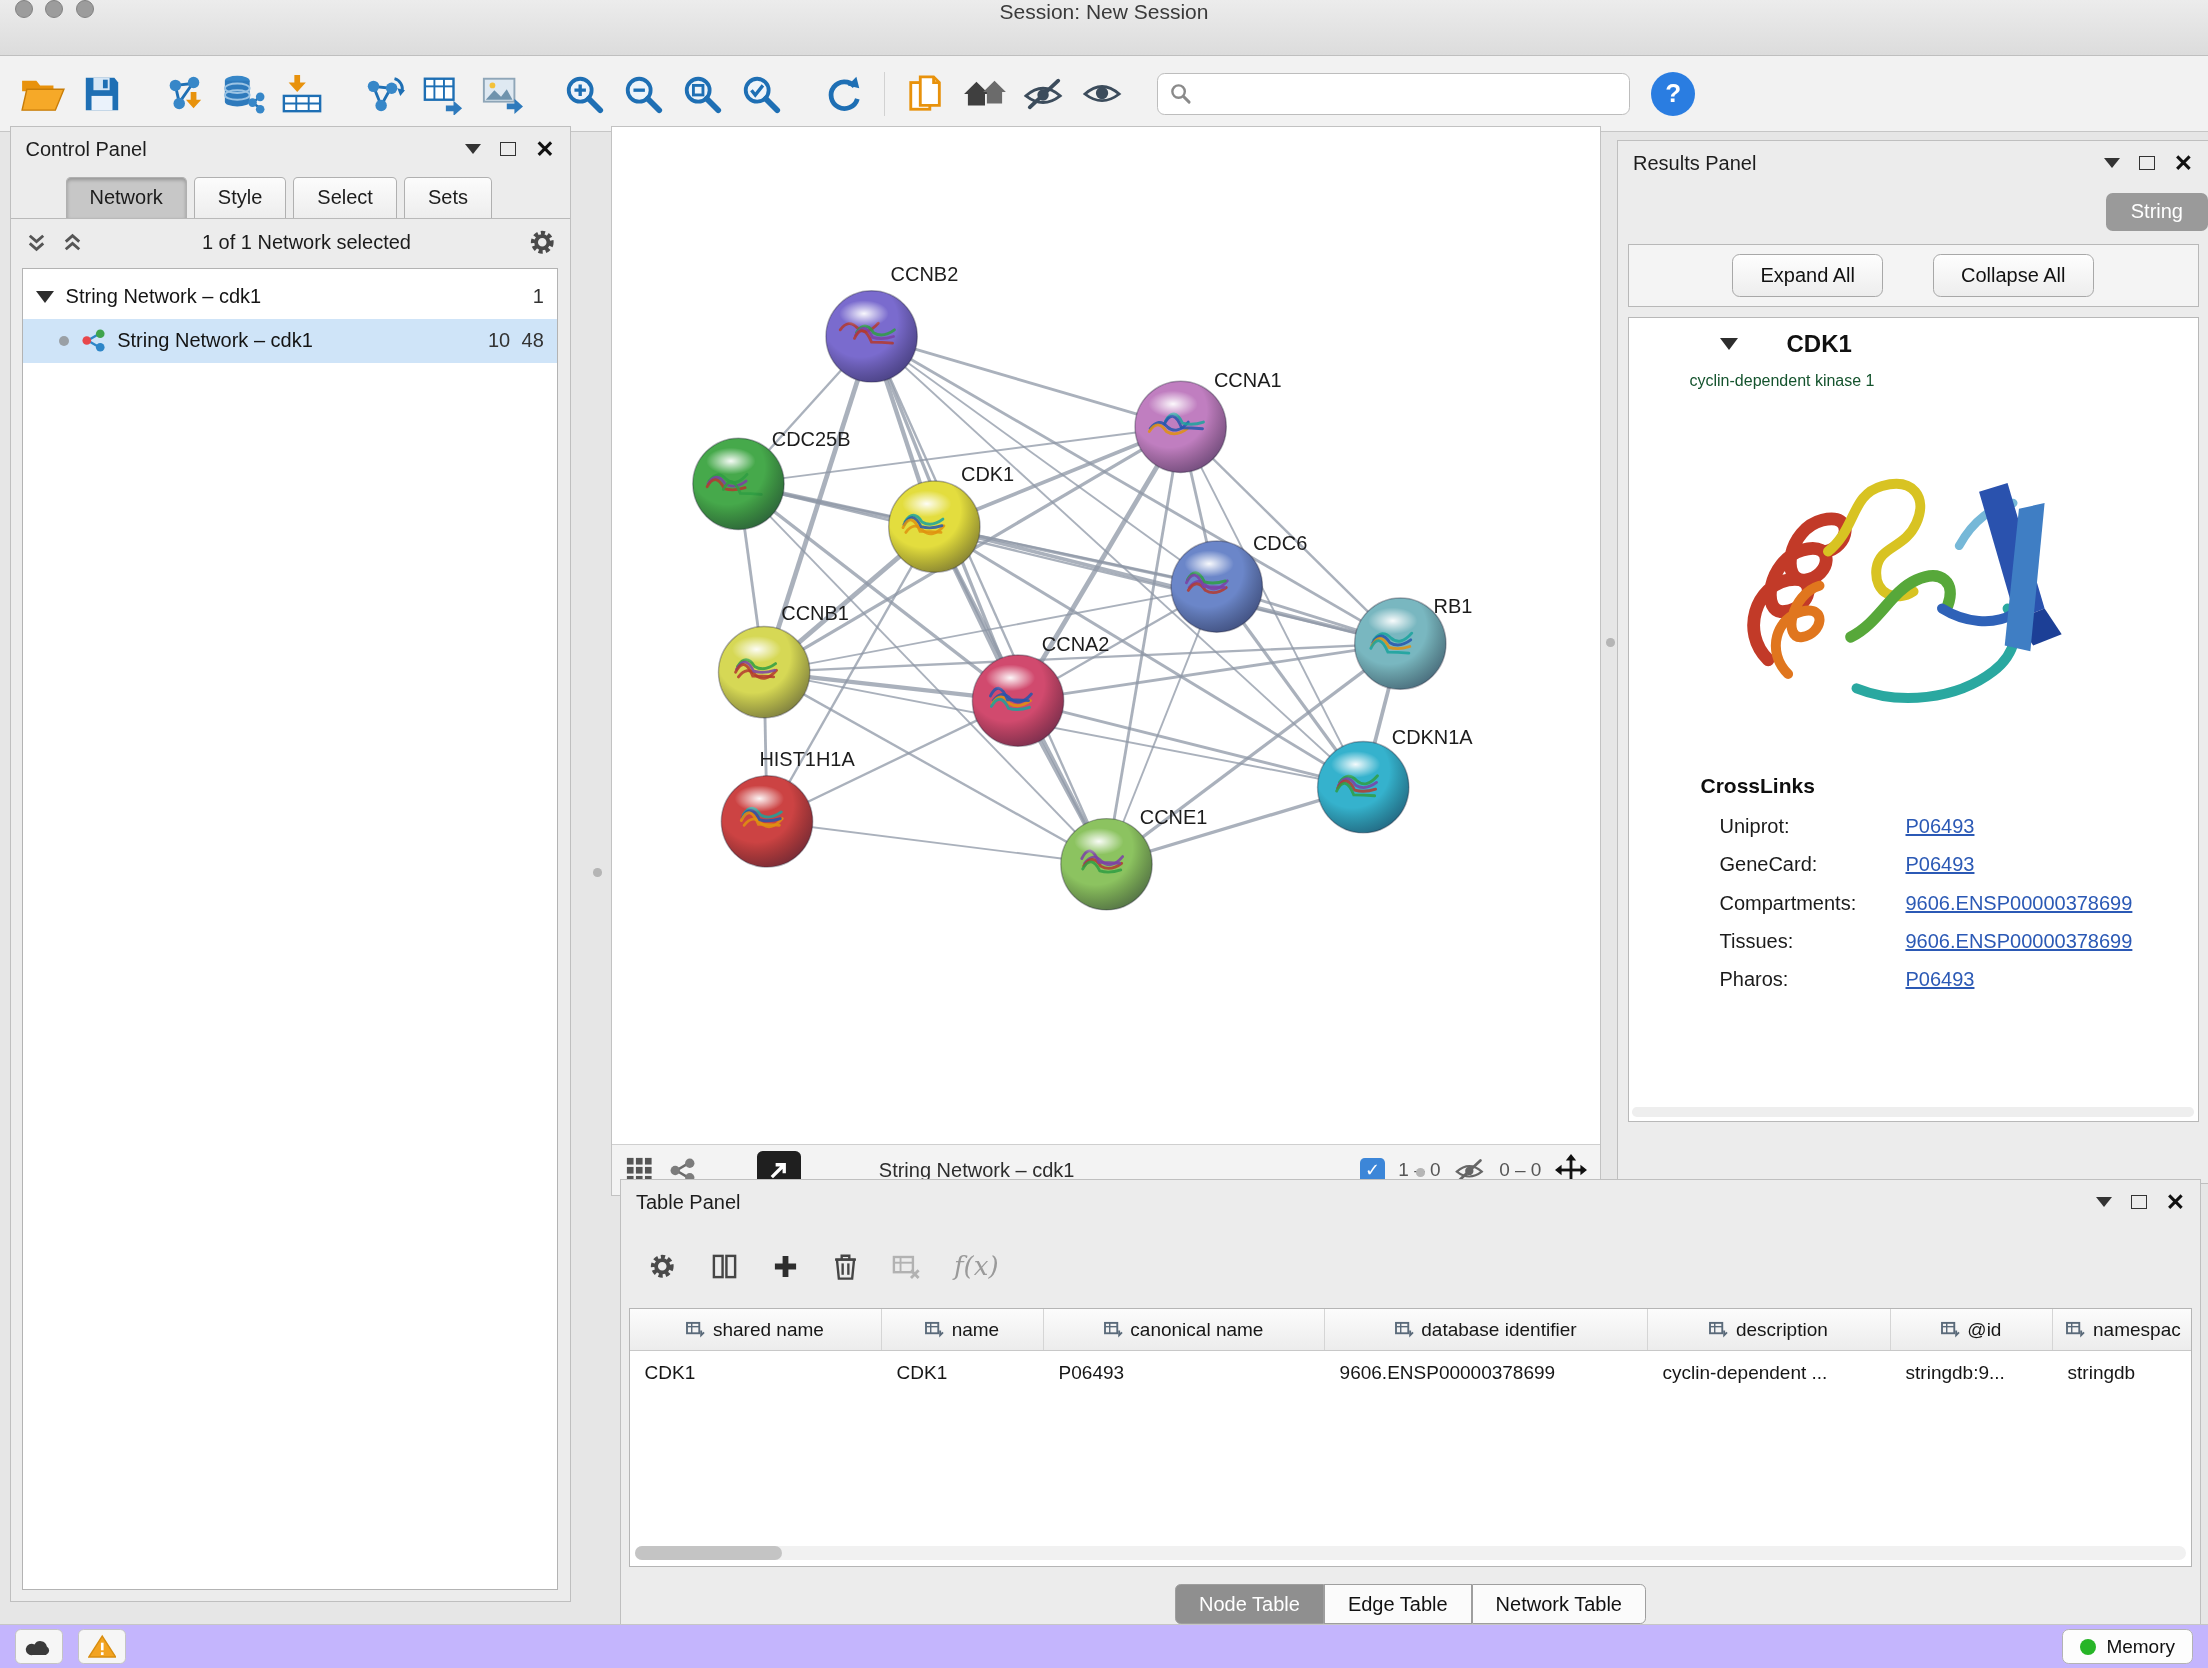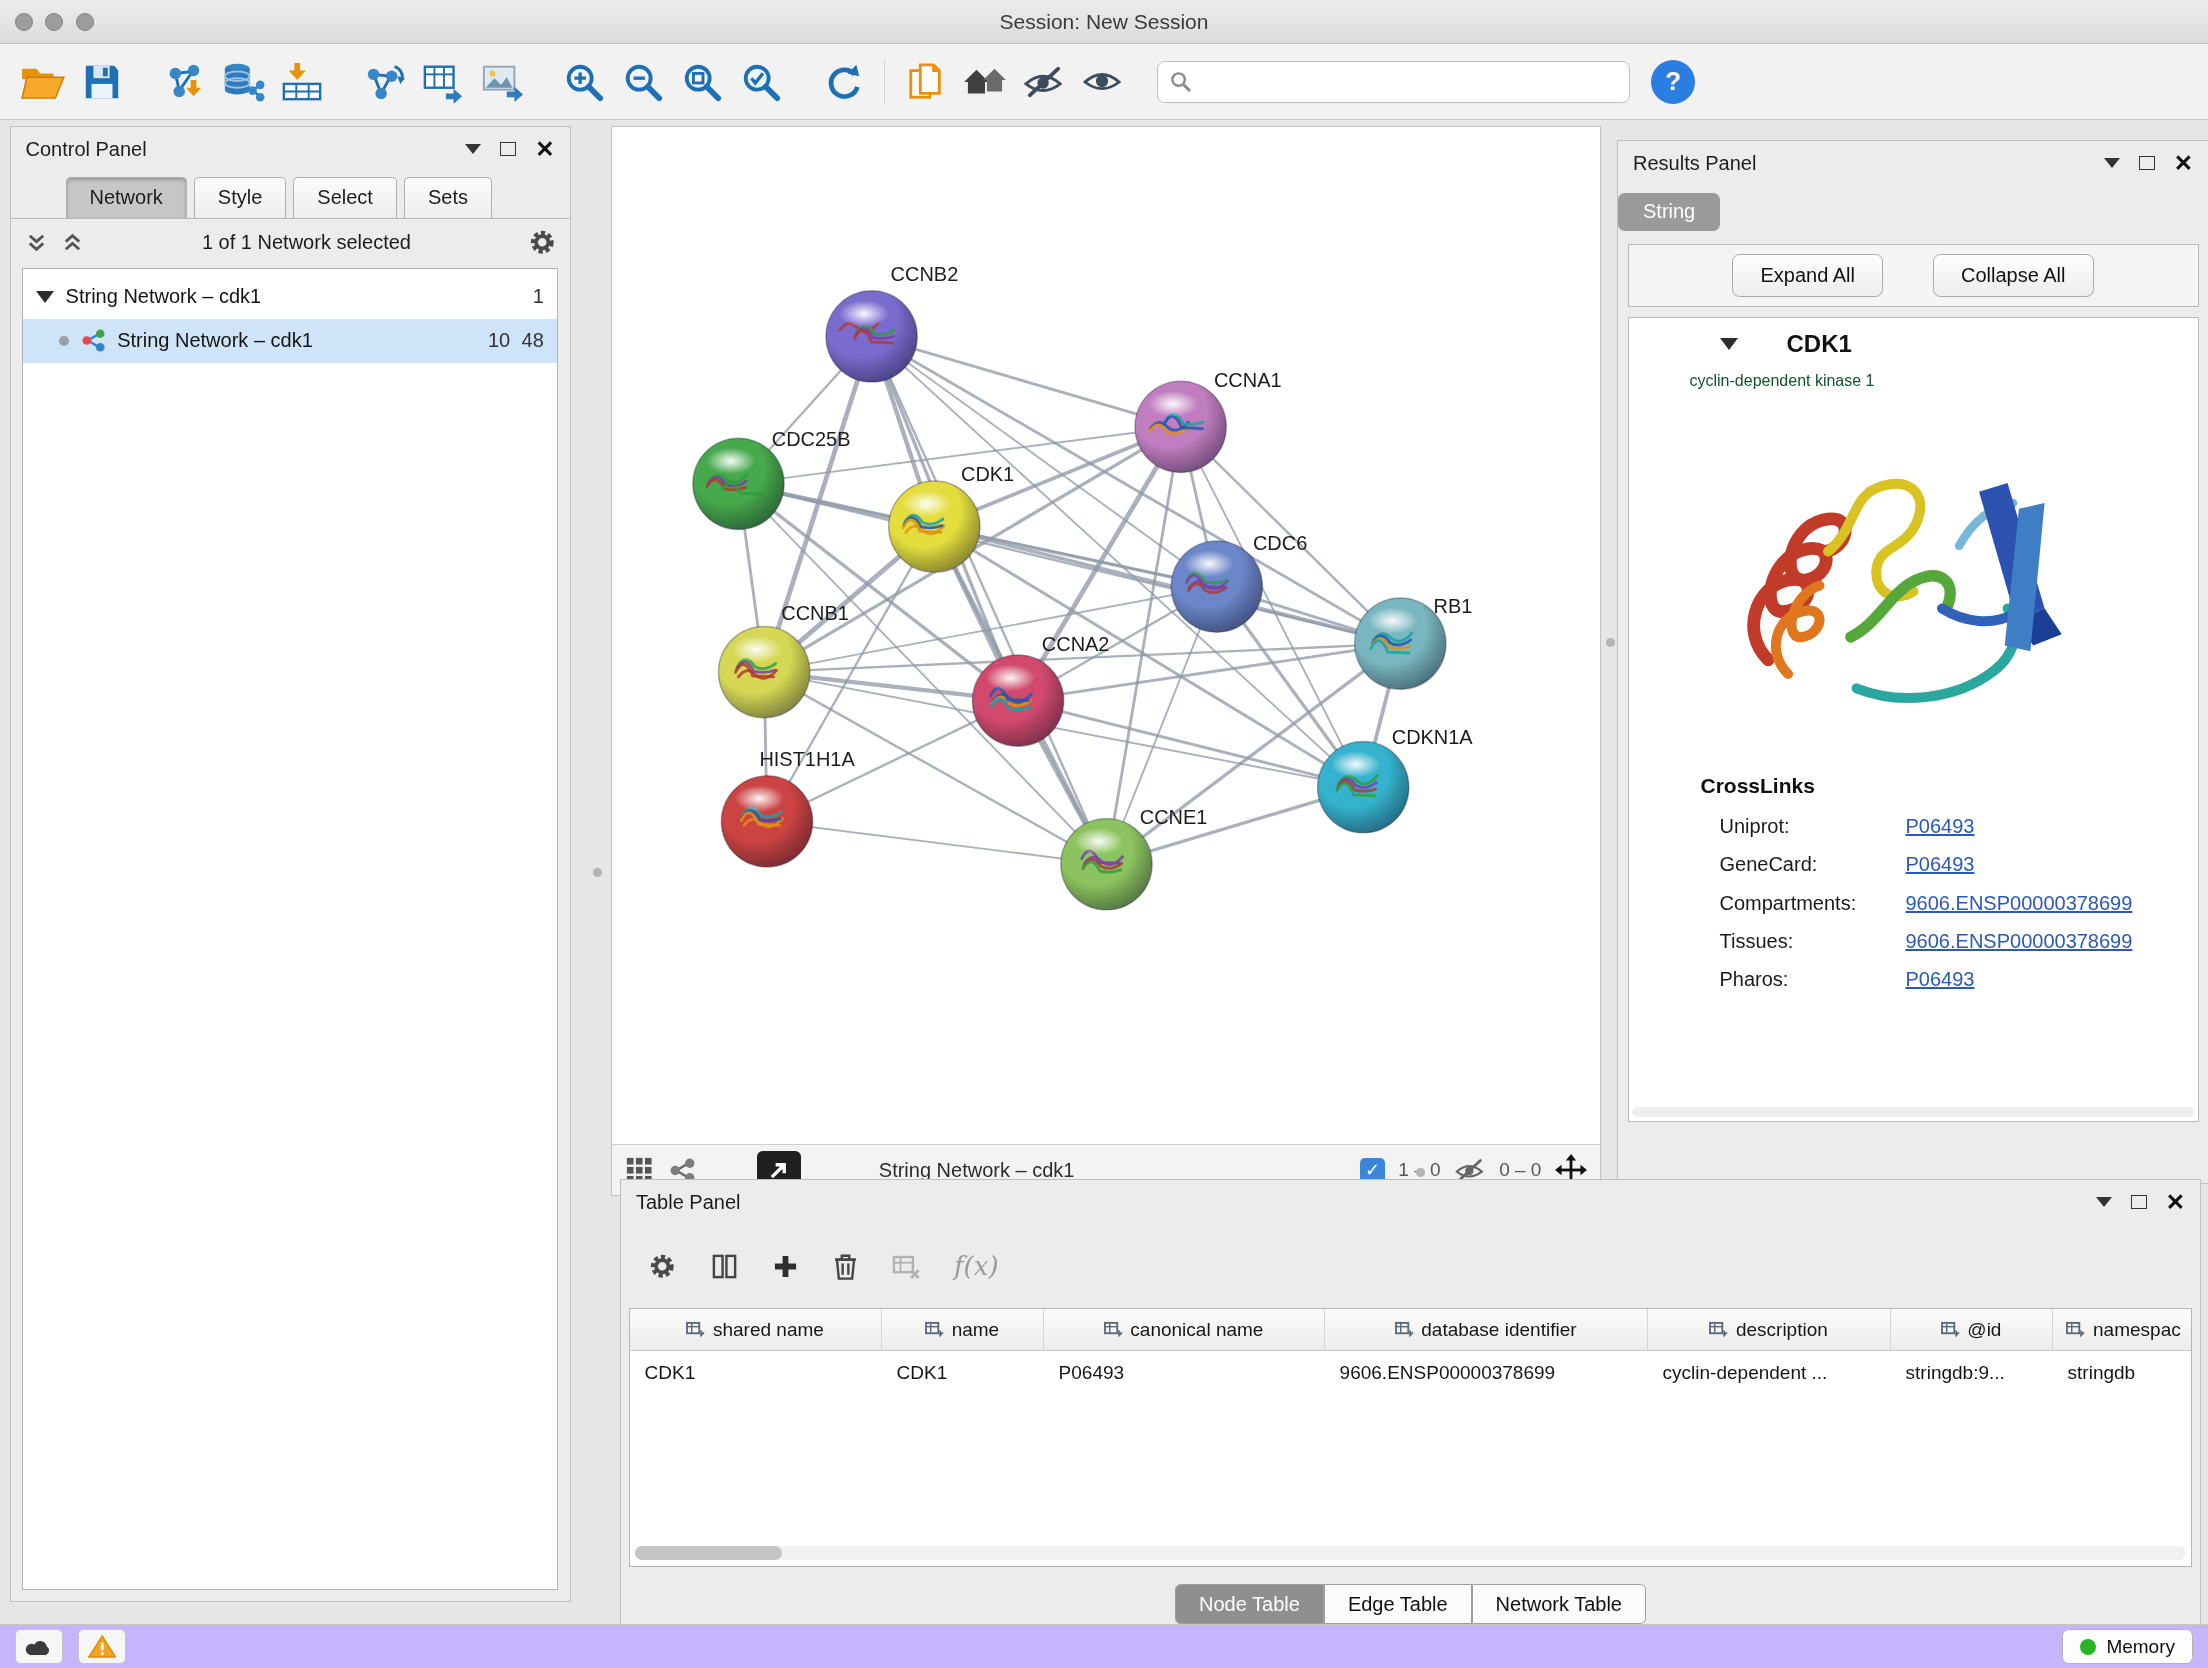--- a/index.html
+++ b/index.html
@@ -1,22 +1,22 @@
 <!DOCTYPE html>
 <html style="font-size:15px"><head>
 <meta charset="utf-8">
 <style>
 *{margin:0;padding:0;box-sizing:border-box}
 html,body{background:#555}
 .window{position:relative;width:2208px;height:1668px;background:#e6e6e6;overflow:hidden;
   font-family:"Liberation Sans",sans-serif;color:#1a1a1a}
 
 
-.titlebar{height:44px;background:linear-gradient(#ececec,#dcdcdc);border-bottom:1px solid #bfbfbf;
-  display:flex;align-items:center;position:relative}
+.titlebar{height:56px;background:linear-gradient(#ececec,#dcdcdc);border-bottom:1px solid #bfbfbf;
+  display:flex;position:relative}
 .traffic{position:absolute;left:15px;display:flex;gap:12.4px}
 .light{width:18px;height:18px;border-radius:50%;background:#9c9c9c;border:1px solid #828282;display:inline-block}
 .tb-title{flex:1;text-align:center;font-size:21px;color:#3a3a3a}
 
 
 .toolbar{height:76px;display:flex;align-items:center;background:#f2f2f2;border-bottom:1px solid #c6c6c6;padding:0 13.3px}
 .tbtn{width:59px;height:61px;display:flex;align-items:center;justify-content:center;background:none;border:none;cursor:pointer}
 .tgap{width:23px}
 .tsep{width:1px;height:44px;background:#d2d2d2;margin:0 11.4px}
 .searchbox{margin-left:25px;width:473px;height:42px;background:#fff;border:1px solid #bdbdbd;border-radius:7.6px;
@@ -58,21 +58,21 @@
 .launch-btn{width:44px;height:38px;background:#1f1f1f;border:none;border-radius:5.7px;display:flex;align-items:center;
   justify-content:center;margin-left:46px;cursor:pointer}
 .nt-title{font-size:20px;color:#2d2d2d;margin-left:63px}
 .nt-right{margin-left:auto;display:flex;align-items:center;gap:13.3px}
 .checkbox{width:25px;height:25px;border-radius:4.8px;background:#3c86d8;color:#fff;font-size:18px;
   display:flex;align-items:center;justify-content:center;cursor:pointer}
 .counter{font-size:19px;color:#555}
 
 
 .results-panel{left:1617px;top:140px;width:592px;height:1044px}
-.rp-tabrow{display:flex;justify-content:flex-start;padding:7.6px 0 11.4px}
+.rp-tabrow{display:flex;justify-content:flex-end;padding:7.6px 0 11.4px}
 .rp-tab{background:#9a9a9a;color:#fff;font-size:20px;padding:7.6px 25px;border-radius:6.7px;cursor:pointer}
 .rp-box1{margin:1.9px 9.5px;border:1px solid #b8b8b8;background:#f4f4f4;height:63px;
   display:flex;align-items:center;justify-content:center;gap:50px;flex:none}
 .rp-btn{padding:8.6px 27px;font-size:20px;background:linear-gradient(#fefefe,#ededed);border:1px solid #a8a8a8;
   border-radius:7.6px;color:#111;cursor:pointer}
 .rp-box2{margin:7.6px 9.5px;border:1px solid #b8b8b8;background:#fff;height:805px;position:relative;overflow:hidden}
 .rp-gene-header{display:flex;align-items:center;height:53px;padding-left:91px;gap:49px}
 .rp-gene-name{font-size:24px;font-weight:bold;color:#111}
 .rp-desc{padding:1.9px 0 5.7px 61px;font-size:16px;color:#14532d}
 .protein-wrap{display:flex;justify-content:center;padding:13.3px 0 5.7px}

